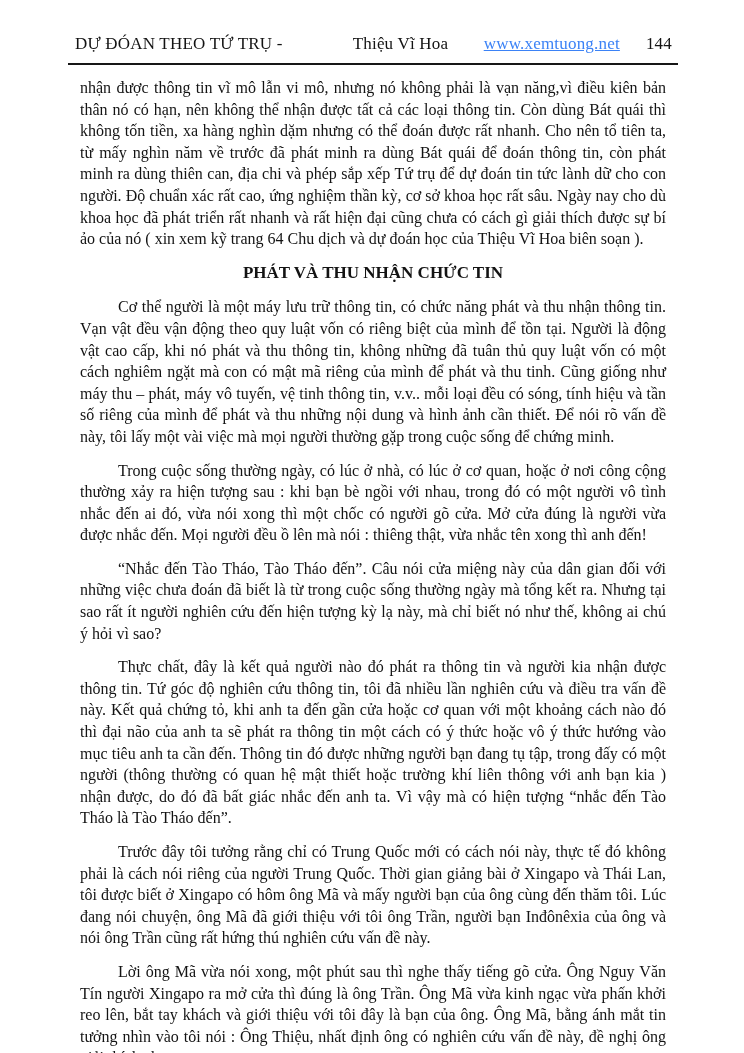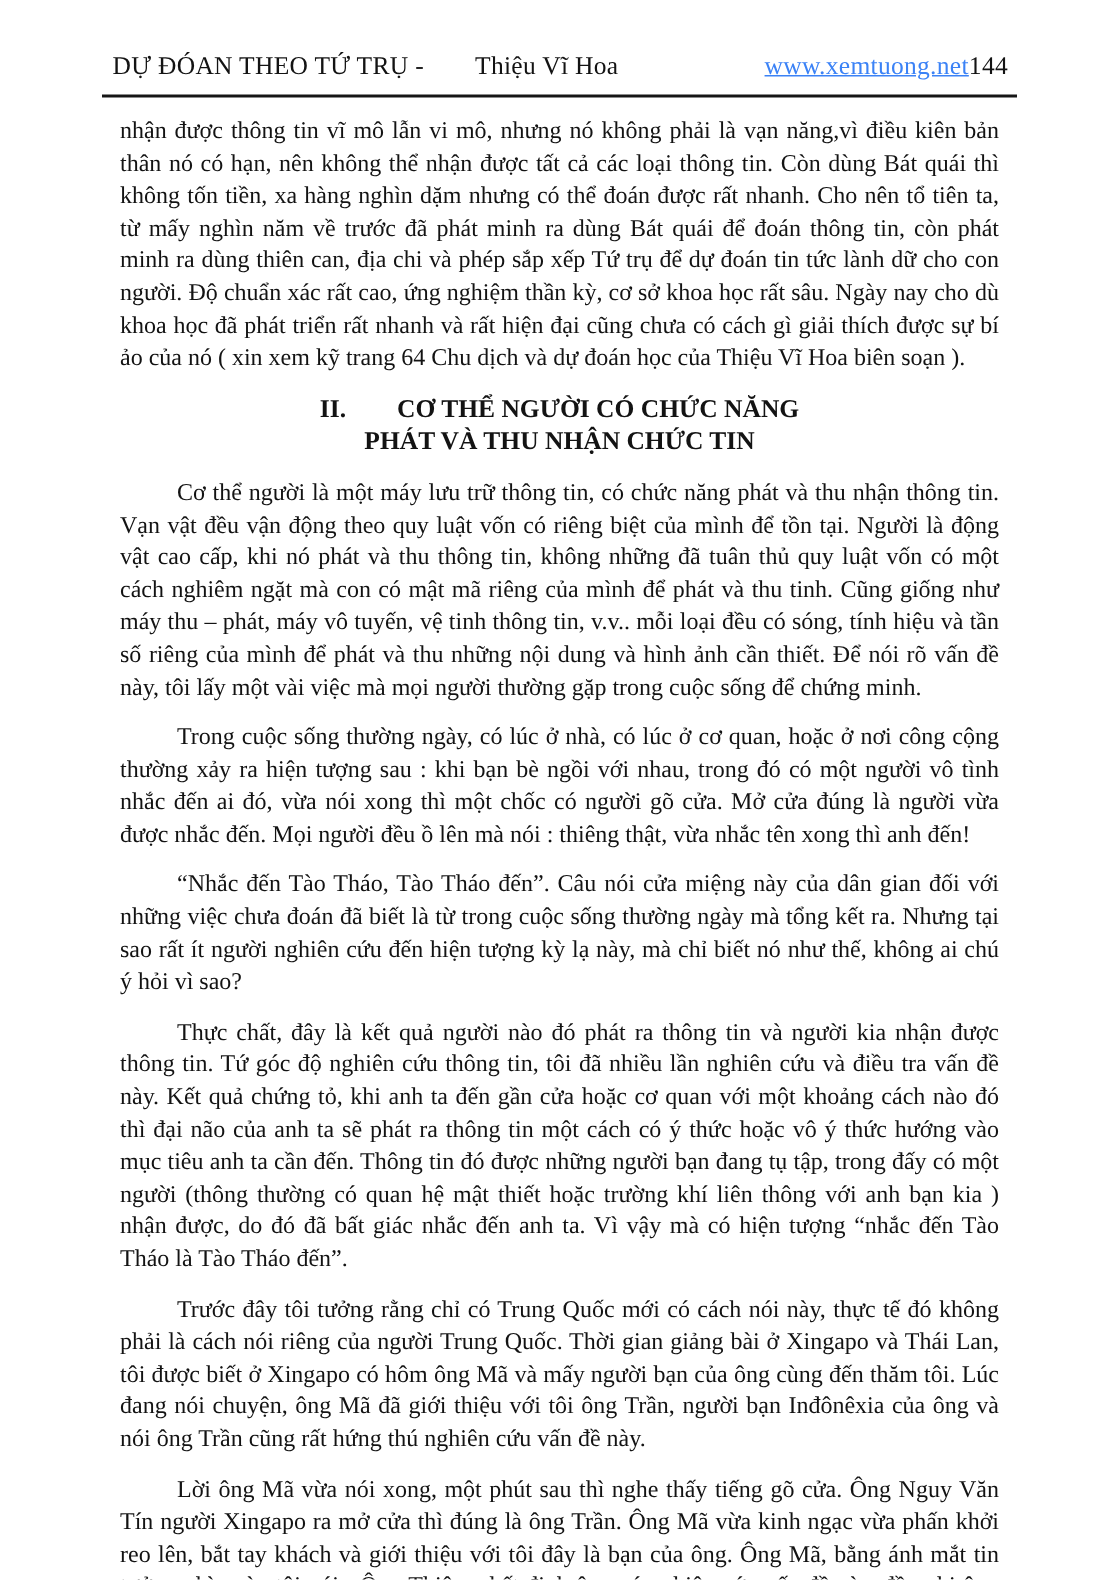--- a/index.html
+++ b/index.html
@@ -24,27 +24,27 @@
   
   .running-header {
     display: flex;
     align-items: baseline;
     font-size: 17px;
     padding: 0 6px 0 7px;
     white-space: nowrap;
     letter-spacing: 0.2px;
   }
   .rh-title { }
-  .rh-author { margin-left: 34px; }
+  .rh-author { margin-left: 70px; }
   .rh-url {
     margin-left: auto;
     text-decoration: underline;
     color: #3b82f6;
   }
-  .rh-page { }
+  .rh-page { margin-left: 26px; }
   .header-rule {
     border: none;
     border-top: 2px solid #161616;
     margin: 9px 0 9px 0;
   }
   
   .bodytext {
     font-size: 16px;
     line-height: 21.6px;
     text-align: justify;
@@ -79,21 +79,20 @@
     <span class="rh-author">Thiệu Vĩ  Hoa</span>
     <span class="rh-url">www.xemtuong.net</span>
     <span class="rh-page">144</span>
   </div>
 
   <hr class="header-rule">
 
   <p class="bodytext">nhận được thông tin vĩ mô lẫn vi mô, nhưng nó không phải là vạn năng,vì điều kiên bản thân nó có hạn, nên không thể nhận được tất cả các loại thông tin. Còn dùng Bát quái thì không tốn tiền, xa hàng nghìn dặm nhưng có thể đoán được rất nhanh. Cho nên tổ tiên ta, từ mấy nghìn năm về trước đã phát minh ra dùng Bát quái để đoán thông tin, còn phát minh ra dùng thiên can, địa chi và phép sắp xếp Tứ trụ để dự đoán tin tức lành dữ cho con người. Độ chuẩn xác rất cao, ứng nghiệm thần kỳ, cơ sở khoa học rất sâu. Ngày nay cho dù khoa học đã phát triển rất nhanh và rất hiện đại cũng chưa có cách gì giải thích được sự bí ảo của nó ( xin xem kỹ trang 64 Chu dịch và dự đoán học của Thiệu Vĩ  Hoa biên soạn ).</p>
 
   <div class="section-heading">
-    <div><span class="sec-num">II.</span><span>CƠ THỂ NGƯỜI CÓ CHỨC NĂNG</span></div>
     <div>PHÁT VÀ THU NHẬN CHỨC TIN</div>
   </div>
 
   <p class="bodytext indent">Cơ thể người là một máy lưu trữ thông tin, có chức năng phát và thu nhận thông tin. Vạn vật đều vận động theo quy luật vốn có riêng biệt của mình để tồn tại. Người là động vật cao cấp, khi nó phát và thu thông tin, không những đã tuân thủ quy luật vốn có một cách nghiêm ngặt mà con có mật mã riêng của mình để phát và thu tinh. Cũng giống như máy thu – phát, máy vô tuyến, vệ tinh thông tin, v.v.. mỗi loại đều có sóng, tính hiệu và tần số riêng của mình để phát và thu những nội dung và hình ảnh cần thiết. Để nói rõ vấn đề này, tôi lấy một vài việc mà mọi người thường gặp trong cuộc sống để chứng minh.</p>
 
 
   <p class="bodytext indent">Trong cuộc sống thường ngày, có lúc ở nhà, có lúc ở cơ quan, hoặc ở nơi công cộng thường xảy ra hiện tượng sau : khi bạn bè ngồi với nhau, trong đó có một người vô tình nhắc đến ai đó, vừa nói xong thì một chốc có người gõ cửa. Mở cửa đúng là người vừa được nhắc đến. Mọi người đều ồ lên mà nói : thiêng thật, vừa nhắc tên xong thì anh đến!</p>
   <p class="bodytext indent">“Nhắc đến Tào Tháo, Tào Tháo đến”. Câu nói cửa miệng này của dân gian đối với những việc chưa đoán đã biết là từ trong cuộc sống thường ngày mà tổng kết ra. Nhưng tại sao rất ít người nghiên cứu đến hiện tượng kỳ lạ này, mà chỉ biết nó như thế, không ai chú ý hỏi vì sao?</p>
   <p class="bodytext indent">Thực chất, đây là kết quả người nào đó phát ra thông tin và người kia nhận được thông tin. Tứ góc độ nghiên cứu thông tin, tôi đã nhiều lần nghiên cứu và điều tra vấn đề này. Kết quả chứng tỏ, khi anh ta đến gần cửa hoặc cơ quan với một khoảng cách nào đó thì đại não của anh ta sẽ phát ra thông tin một cách có ý thức hoặc vô ý thức hướng vào mục tiêu anh ta cần đến. Thông tin đó được những người bạn đang tụ tập, trong đấy có một người (thông thường có quan hệ mật thiết hoặc trường khí liên thông với anh bạn kia ) nhận được, do đó đã bất giác nhắc đến anh ta. Vì vậy mà có hiện tượng “nhắc đến Tào Tháo là Tào Tháo đến”.</p>
   <p class="bodytext indent">Trước đây tôi tưởng rằng chỉ có Trung Quốc mới có cách nói này, thực tế đó không phải là cách nói riêng của người Trung Quốc. Thời gian giảng bài ở Xingapo và Thái Lan, tôi được biết ở Xingapo có hôm ông Mã và mấy người bạn của ông cùng đến thăm tôi. Lúc đang nói chuyện, ông Mã đã giới thiệu với tôi ông Trần, người bạn Inđônêxia của ông và nói ông Trần cũng rất hứng thú nghiên cứu vấn đề này.</p>

